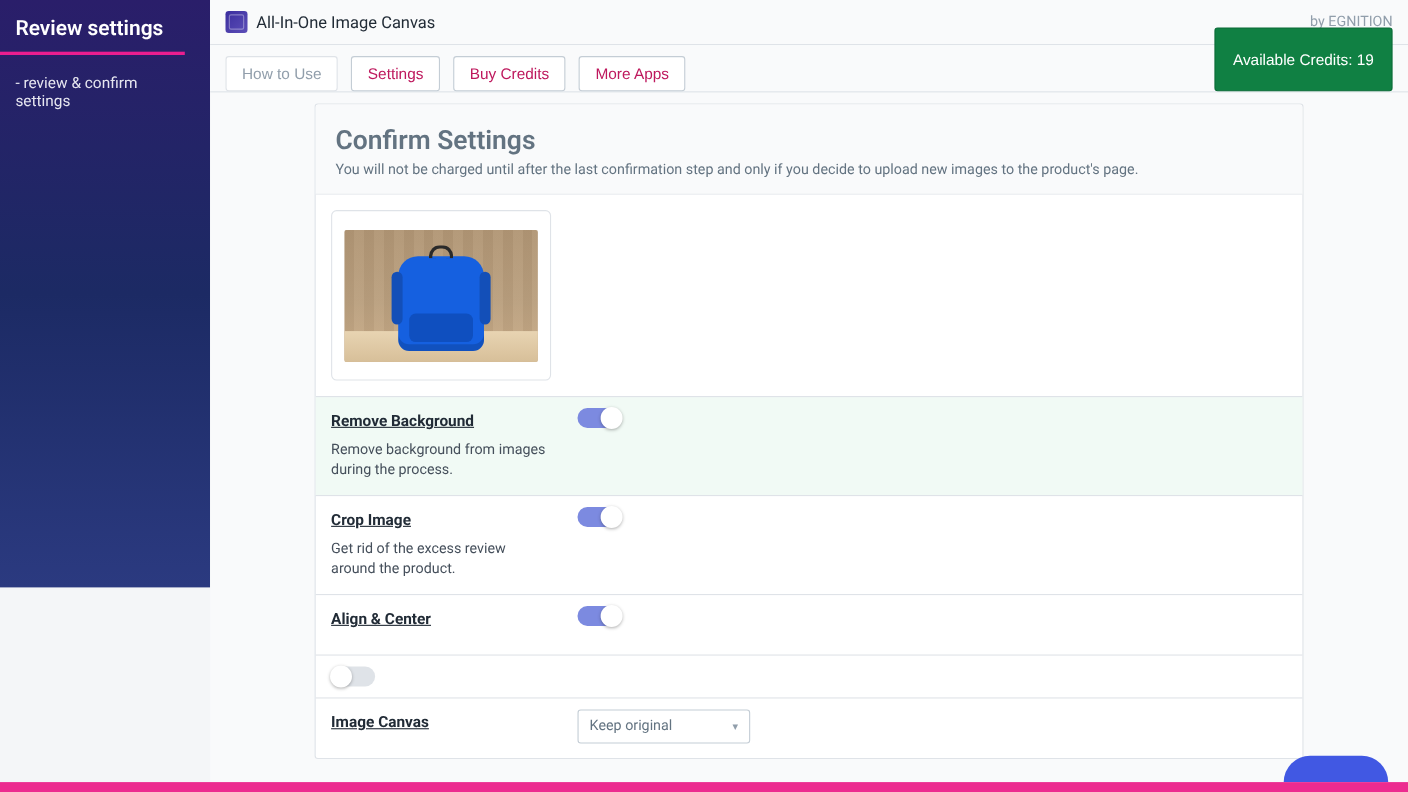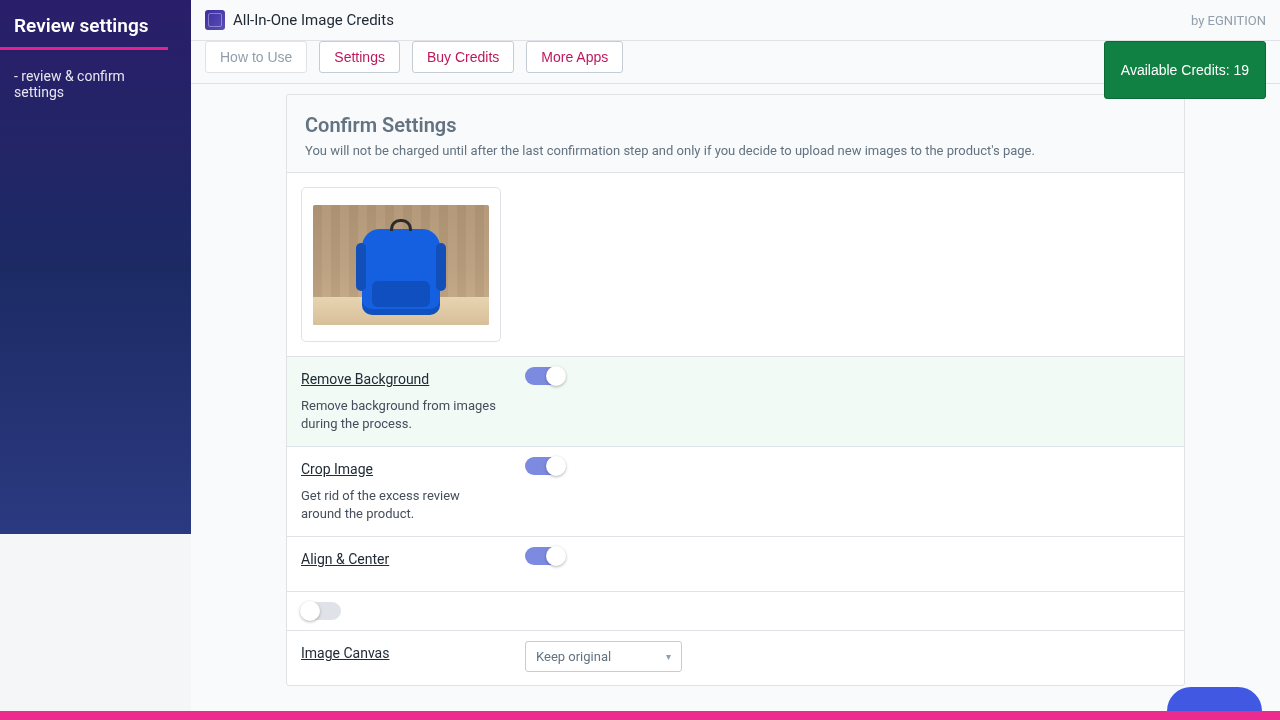--- a/index.html
+++ b/index.html
@@ -7,45 +7,45 @@
   .sidebar{position:absolute;left:0;top:0;width:191px;height:534px;background:linear-gradient(180deg,#2a1e6a 0%,#1c2a64 50%,#2b3a80 100%);color:#fff}
   .sidebar-title{font-size:19px;font-weight:600;padding:14px 14px 10px 14px}
   .sidebar-underline{height:3px;background:#e91e8f;margin:0 14px 18px 0;width:168px}
   .sidebar-item{font-size:14px;padding:0 14px;color:#e6e6f0}
   .main{position:absolute;left:191px;top:0;right:0;height:711px;background:#f9fafb}
   .topbar{height:41px;border-bottom:1px solid #dfe3e8;display:flex;align-items:center;padding:0 14px;background:#f9fafb}
   .app-icon{width:20px;height:20px;background:linear-gradient(135deg,#3b2e9e,#5c4eb8);border-radius:3px;margin-right:8px;position:relative}
   .app-icon::after{content:"";position:absolute;inset:3px;border:1px solid rgba(255,255,255,.35);border-radius:2px}
   .app-name{font-size:15px;color:#212b36}
   .by{margin-left:auto;font-size:13px;color:#919eab}
-  .toolbar{height:43px;border-bottom:1px solid #dfe3e8;display:flex;align-items:flex-start;padding:0 14px;gap:12px;background:#f9fafb}
+  .toolbar{height:43px;border-bottom:1px solid #dfe3e8;display:flex;align-items:flex-end;padding:0 14px;gap:12px;background:#f9fafb}
   .btn{background:#fff;border:1px solid #c4cdd5;border-radius:3px;padding:7px 14px;font-size:14px;color:#be185d;cursor:pointer}
   .btn.ghost{color:#919eab;border-color:#dfe3e8;background:#fff}
   .credits-btn{margin-left:auto;background:#108043;border:1px solid #0a6b37;color:#fff;border-radius:3px;padding:20px 16px;font-size:14px;cursor:pointer}
   .content{padding:10px 95px 0 95px}
   .card{border:1px solid #dfe3e8;border-radius:3px;background:#fff}
   .card-header{padding:18px 18px 14px 18px;border-bottom:1px solid #dfe3e8;background:#f9fafb;border-radius:3px 3px 0 0}
-  .card-header h2{font-size:20px;font-weight:600;color:#637381;margin-bottom:6px}
+  .card-header h2{font-size:24px;font-weight:600;color:#637381;margin-bottom:6px}
   .card-header p{font-size:13px;color:#637381}
   .thumb-wrap{padding:14px}
   .thumb{width:200px;height:155px;border:1px solid #dfe3e8;border-radius:5px;display:flex;align-items:center;justify-content:center;background:#fff}
   .thumb-inner{width:176px;height:120px;border-radius:2px;position:relative;overflow:hidden}
   
   .shelves{position:absolute;inset:0;background:linear-gradient(180deg,#b49a7a 0%,#c1a888 55%,#d8bb96 100%)}
   .shelf-lines{position:absolute;inset:0;opacity:.35;background:repeating-linear-gradient(90deg,#9d8262 0 9px,#b49a7a 9px 18px)}
   .table{position:absolute;left:0;right:0;bottom:0;height:28px;background:linear-gradient(180deg,#e8d4b2,#d7bf99)}
   .backpack{position:absolute;left:50%;transform:translateX(-50%);bottom:10px;width:78px;height:86px;background:#1560e0;border-radius:18px 18px 10px 10px;box-shadow:inset 0 -6px 0 rgba(0,0,0,.15)}
   .backpack::before{content:"";position:absolute;left:-6px;top:14px;width:10px;height:48px;background:#134fb8;border-radius:8px}
   .backpack::after{content:"";position:absolute;right:-6px;top:14px;width:10px;height:48px;background:#134fb8;border-radius:8px}
   .pocket{position:absolute;left:10px;right:10px;bottom:8px;height:26px;background:#0f4fbf;border-radius:6px}
   .handle{position:absolute;left:50%;transform:translateX(-50%);top:-10px;width:22px;height:12px;border:3px solid #2a2a2a;border-bottom:none;border-radius:10px 10px 0 0}
   .setting-row{display:flex;border-top:1px solid #dfe3e8}
   .setting-row.highlight{background:#f1faf5}
   .setting-left{width:224px;padding:14px 14px 14px 14px}
-  .setting-left h3{font-size:14px;font-weight:400;color:#212b36;text-decoration:underline;margin-bottom:10px}
+  .setting-left h3{font-size:14px;font-weight:700;color:#212b36;text-decoration:underline;margin-bottom:10px}
   .setting-left p{font-size:13px;color:#454f5b;max-width:200px;line-height:1.35}
   .setting-right{flex:1;padding:10px 14px}
   .toggle{width:40px;height:18px;border-radius:18px;position:relative;cursor:pointer}
   .toggle .knob{position:absolute;top:-1px;width:20px;height:20px;border-radius:50%;background:#fff;box-shadow:0 1px 3px rgba(0,0,0,.3)}
   .toggle.on{background:#7c8ae0}
   .toggle.on .knob{right:-1px}
   .toggle.off{background:#dfe3e8}
   .toggle.off .knob{left:-1px}
   .select{width:157px;height:31px;border:1px solid #c4cdd5;border-radius:3px;background:#fff;display:flex;align-items:center;justify-content:space-between;padding:0 10px;font-size:13px;color:#637381;cursor:pointer}
   .select .caret{font-size:10px;color:#919eab}
@@ -57,21 +57,21 @@
 
 <div class="sidebar">
   <div class="sidebar-title">Review settings</div>
   <div class="sidebar-underline"></div>
   <div class="sidebar-item">- review &amp; confirm settings</div>
 </div>
 
 <div class="main">
   <div class="topbar">
     <div class="app-icon"></div>
-    <div class="app-name">All-In-One Image Credits</div>
+    <div class="app-name">All-In-One Image Canvas</div>
     <div class="by">
       <span>by </span><span>EGNITION</span>
     </div>
   </div>
 
   <div class="toolbar">
     <button class="btn ghost">How to Use</button>
     <button class="btn">Settings</button>
     <button class="btn">Buy Credits</button>
     <button class="btn">More Apps</button>

